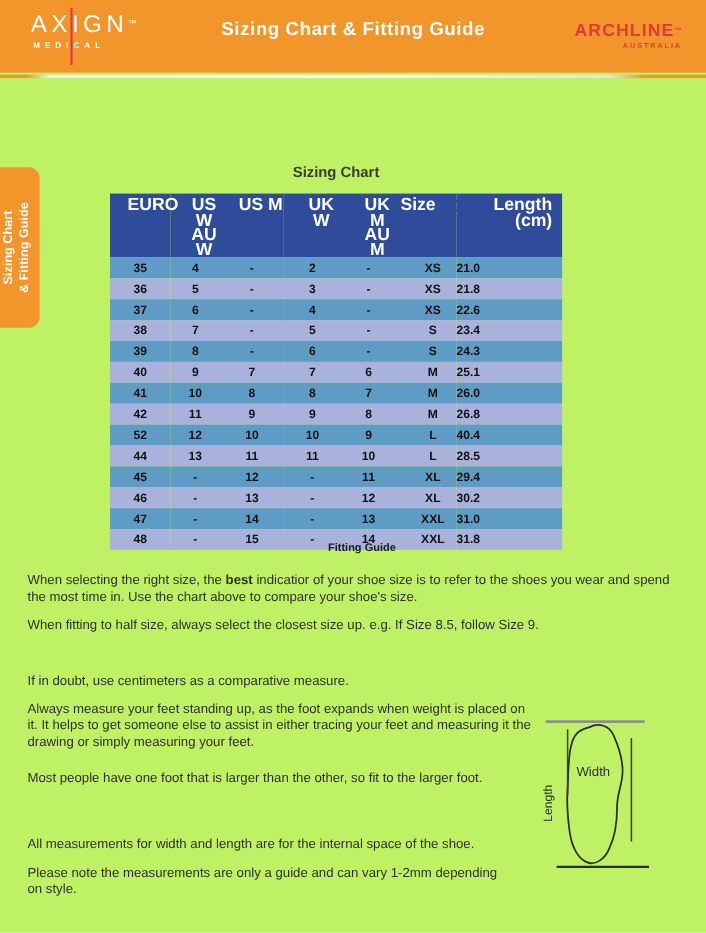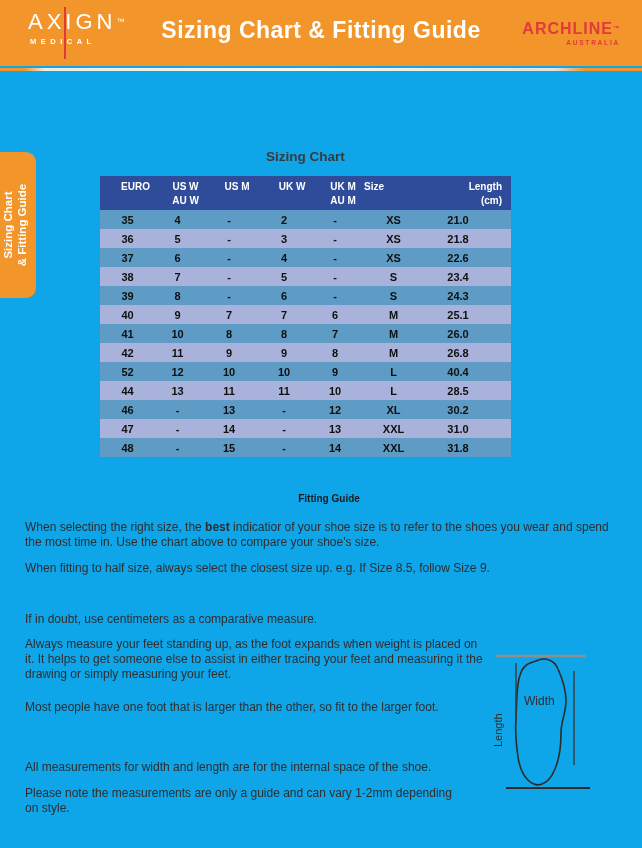--- a/index.html
+++ b/index.html
@@ -1,25 +1,25 @@
 <!DOCTYPE html>
 <html><head>
 <meta charset="utf-8">
 <style>
   html,body { margin:0; padding:0; background:#ffffff; }
   .page {
     position:relative; width:642px; height:848px; overflow:hidden;
-    background:#0ea5e9; font-family:"Liberation Sans", sans-serif;
+    background:#bef264; font-family:"Liberation Sans", sans-serif;
   }
 
   
   .topbar { position:absolute; left:0; top:0; width:642px; height:66px; background:#F2952B; }
   .doc-title {
     position:absolute; left:0; right:0; top:17px; margin:0; text-align:center;
-    color:#ffffff; font-size:23px; font-weight:bold; letter-spacing:0.5px;
+    color:#ffffff; font-size:17px; font-weight:bold; letter-spacing:0.5px;
   }
   .axign { position:absolute; left:28px; top:10px; width:90px; }
   .axign-word { color:#ffffff; font-size:22px; font-weight:400; letter-spacing:4px; line-height:24px; white-space:nowrap; }
   .axign-word .tm { font-size:8px; vertical-align:top; letter-spacing:0; }
   .axign-sub { color:#ffffff; font-size:7.5px; font-weight:bold; letter-spacing:4.5px; margin-top:3px; margin-left:2px; white-space:nowrap; }
   .axign-line { position:absolute; left:64px; top:7px; width:2px; height:52px; background:#E0393D; }
   .archline { position:absolute; right:22px; top:21px; text-align:right; }
   .arch-word { color:#E23A3C; font-size:16px; font-weight:bold; letter-spacing:1px; line-height:16px; white-space:nowrap; }
   .arch-word .tm { font-size:7px; vertical-align:top; letter-spacing:0; }
   .arch-sub { color:#E23A3C; font-size:6.5px; font-weight:bold; letter-spacing:1.8px; margin-top:2px; }
@@ -50,32 +50,32 @@
     font-size:18px; font-weight:normal; color:#000000;
   }
   .sizing-table {
     position:absolute; left:100px; top:176px; width:411px;
     border-collapse:collapse; table-layout:fixed;
   }
   .sizing-table col.c0{width:55px}.sizing-table col.c1{width:45px}.sizing-table col.c2{width:58px}
   .sizing-table col.c3{width:52px}.sizing-table col.c4{width:50px}.sizing-table col.c5{width:55px}
   .sizing-table col.c6{width:96px}
   .sizing-table th {
-    background:#2F4C9B; color:#ffffff; font-size:10px; font-weight:bold;
+    background:#2F4C9B; color:#ffffff; font-size:16px; font-weight:bold;
     vertical-align:top; padding:4px 0 0 16px; height:30px; line-height:13.5px; text-align:center;
   }
   .sizing-table th:nth-child(6){ text-align:left; padding-left:4px; }
   .sizing-table th:nth-child(7){ text-align:right; padding-right:9px; }
   .sizing-table td {
     height:19px; padding:0; font-size:11px; font-weight:bold; color:#101010; text-align:center;
   }
   .sizing-table tbody tr:nth-child(odd) td { background:#5E9CC5; }
   .sizing-table tbody tr:nth-child(even) td { background:#A9B2DB; }
   .sizing-table td:nth-child(6){ text-align:center; padding-left:12px; }
-  .sizing-table td:nth-child(7){ text-align:center; padding-right:10px; }
+  .sizing-table td:nth-child(7){ text-align:left; padding-right:10px; }
 
   
   .h-center {
     position:absolute; left:16px; right:0; margin:0; text-align:center;
     font-size:10px; font-weight:bold; color:#1b1b1b;
   }
   .para { position:absolute; margin:0; font-size:12px; color:#2e2e2e; line-height:15px; }
   #fit-head { top:493px; }
   #p1 { top:520px; left:25px; width:592px; }
   #p2 { top:561px; left:25px; width:592px; }
@@ -246,20 +246,29 @@
         <tr>
           <td>44</td>
           <td>13</td>
           <td>11</td>
           <td>11</td>
           <td>10</td>
           <td>L</td>
           <td>28.5</td>
         </tr>
         <tr>
+          <td>45</td>
+          <td>-</td>
+          <td>12</td>
+          <td>-</td>
+          <td>11</td>
+          <td>XL</td>
+          <td>29.4</td>
+        </tr>
+        <tr>
           <td>46</td>
           <td>-</td>
           <td>13</td>
           <td>-</td>
           <td>12</td>
           <td>XL</td>
           <td>30.2</td>
         </tr>
         <tr>
           <td>47</td>

